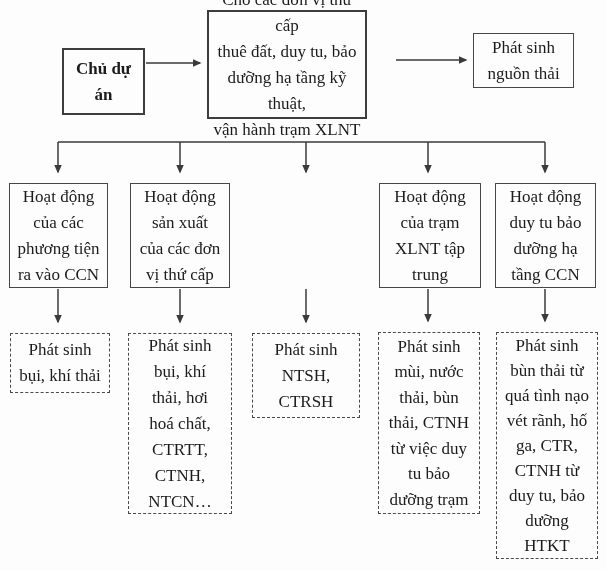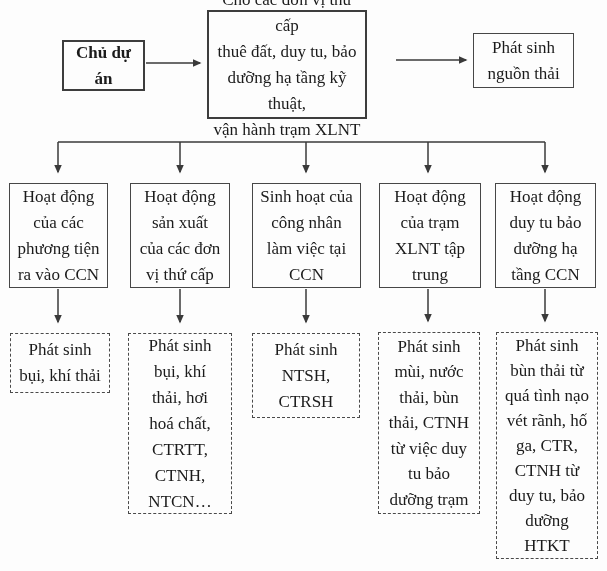--- a/index.html
+++ b/index.html
@@ -27,21 +27,21 @@
     font-size: 17px;
     line-height: 26px;
     background: #fdfdfd;
   }
   .solid  { border: 2px solid #3d3d3d; }
   .solid-thin { border: 1.6px solid #474747; }
   .dashdot { border: 1.4px dashed #4a4a4a; }
   .bold { font-weight: bold; }
 
   
-  .b-owner    { left: 62px;  top: 40px;  width: 83px;  height: 51px; }
+  .b-owner    { left: 62px;  top: 48px;  width: 83px;  height: 67px; }
   .b-activity { left: 207px; top: 10px;  width: 160px; height: 109px; }
   .b-result   { left: 473px; top: 33px;  width: 101px; height: 55px; }
 
   
   .b-act0 { left: 9px;   top: 183px; width: 99px;  height: 105px; }
   .b-act1 { left: 130px; top: 183px; width: 100px; height: 105px; }
   .b-act2 { left: 252px; top: 183px; width: 109px; height: 105px; }
   .b-act3 { left: 379px; top: 183px; width: 102px; height: 105px; }
   .b-act4 { left: 495px; top: 183px; width: 101px; height: 105px; }
 
@@ -101,24 +101,20 @@
 nguồn thải</div>
 
   <div class="box solid-thin b-act0">Hoạt động
 của các
 phương tiện
 ra vào CCN</div>
   <div class="box solid-thin b-act1">Hoạt động
 sản xuất
 của các đơn
 vị thứ cấp</div>
-  <div class="box solid-thin b-act2">Sinh hoạt của
-công nhân
-làm việc tại
-CCN</div>
   <div class="box solid-thin b-act3">Hoạt động
 của trạm
 XLNT tập
 trung</div>
   <div class="box solid-thin b-act4">Hoạt động
 duy tu bảo
 dưỡng hạ
 tầng CCN</div>
 
   <div class="box dashdot b-out0">Phát sinh

